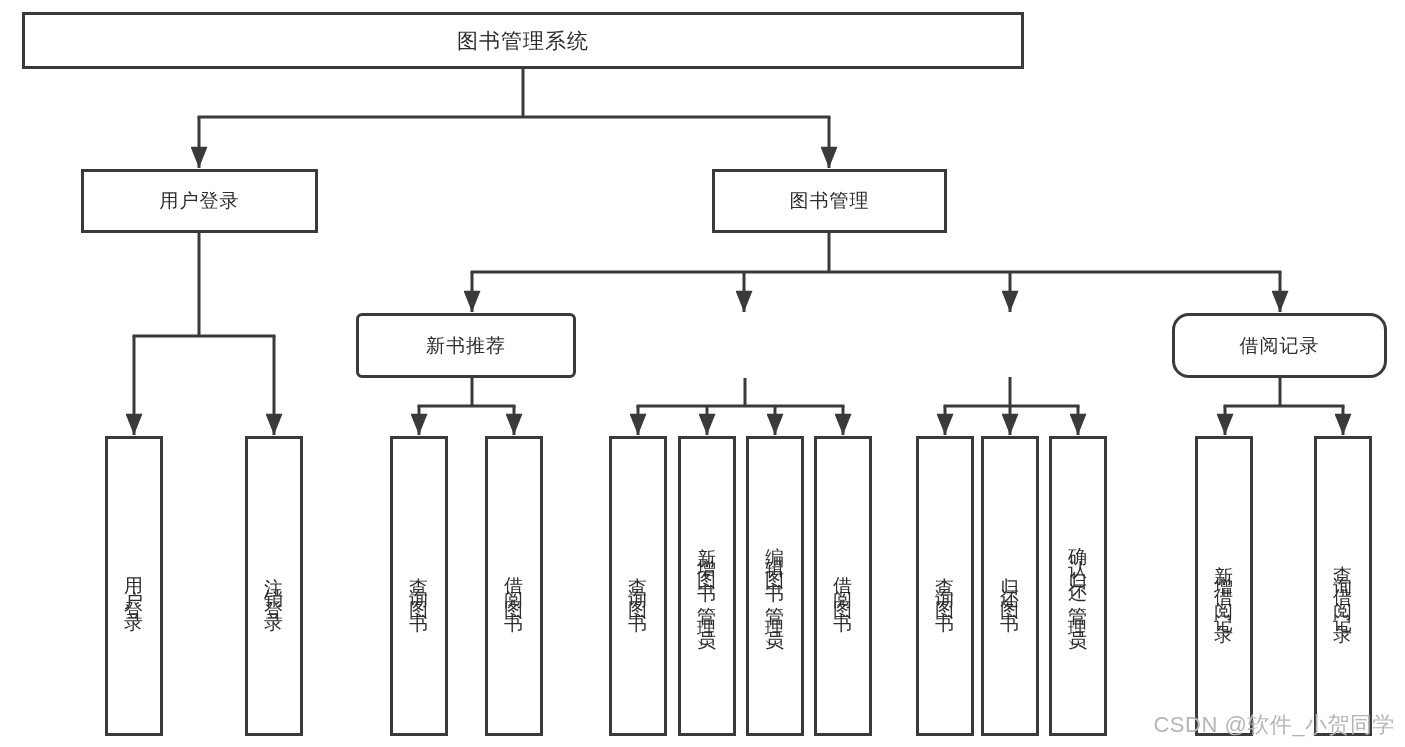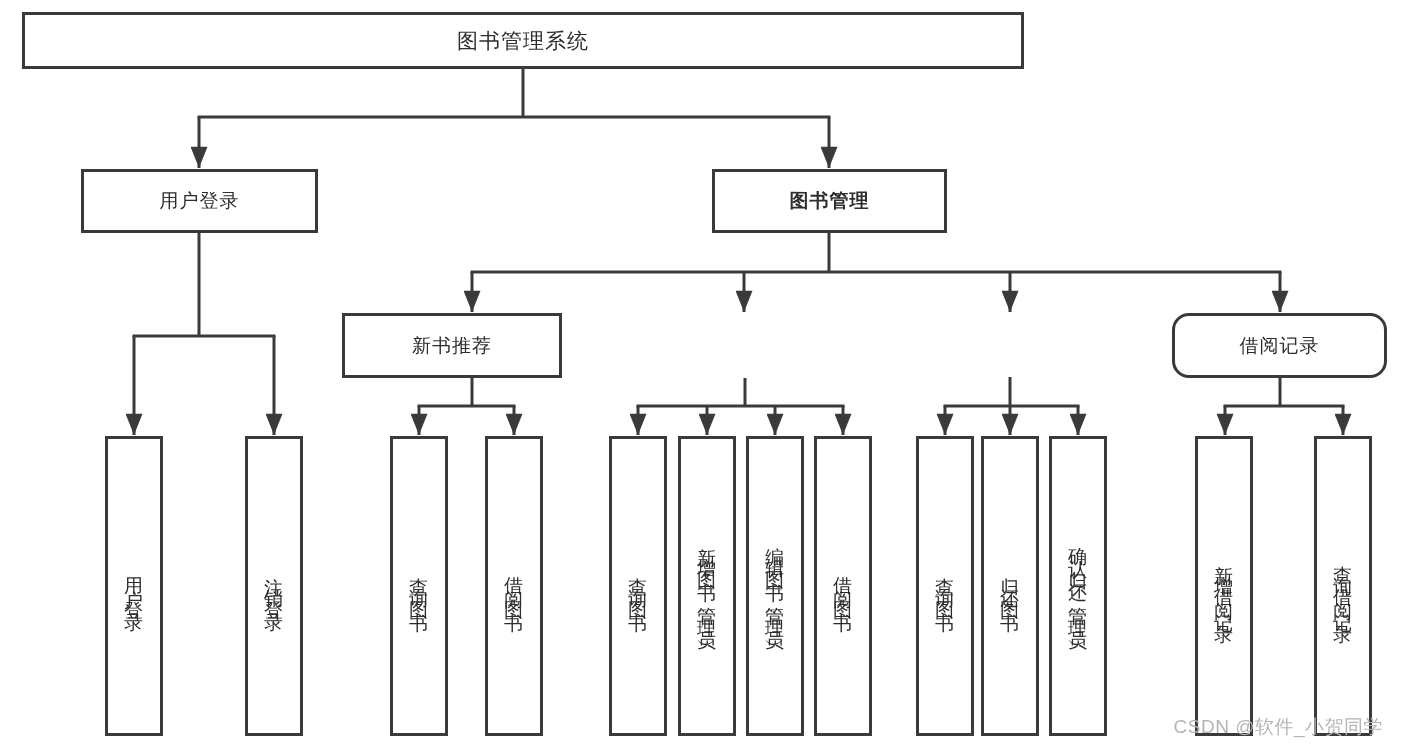--- a/index.html
+++ b/index.html
@@ -49,24 +49,24 @@
     position: absolute;
     left: 0; top: 0;
     width: 1405px;
     height: 747px;
     z-index: 1;
   }
   .edges line { stroke: var(--line); stroke-width: 3; }
   .edges .arrowfill { fill: var(--line); }
   .watermark {
     position: absolute;
-    right: 22px;
+    right: 10px;
     bottom: 6px;
     color: var(--watermark);
-    font-size: 19px;
+    font-size: 22px;
     letter-spacing: 0.5px;
     z-index: 5;
     white-space: nowrap;
   }
 </style>
 </head>
 <body>
 
 <div class="canvas">
 
@@ -132,25 +132,25 @@
     </g>
   </svg>
 
   <div class="box lv1">
     <span>图书管理系统</span>
   </div>
 
   <div class="box lv2" style="left:81px; width:237px;">
     <span>用户登录</span>
   </div>
-  <div class="box lv2" style="left:712px; width:235px;font-weight:bold;">
+  <div class="box lv2" style="left:712px; width:235px;">
     <span>图书管理</span>
   </div>
 
-  <div class="box lv3" style="left:342px; width:220px;">
+  <div class="box lv3" style="left:356px; width:220px;border-radius:6px;">
     <span>新书推荐</span>
   </div>
   <div class="box lv3" style="left:1172px; width:215px;border-radius:17px;">
     <span>借阅记录</span>
   </div>
 
   <div class="box leaf" style="left:105px;">
     <span>用户登录</span>
   </div>
   <div class="box leaf" style="left:245px;">

